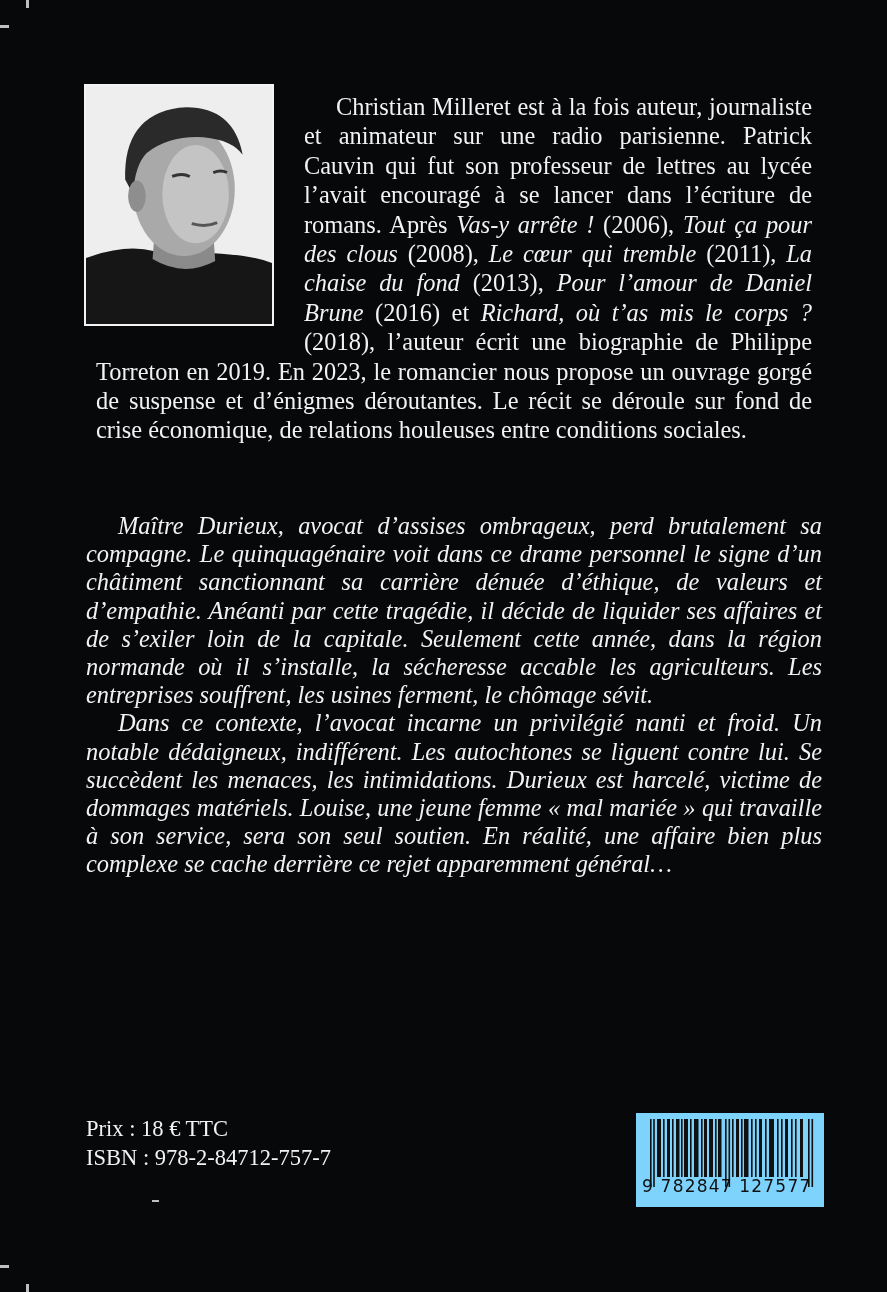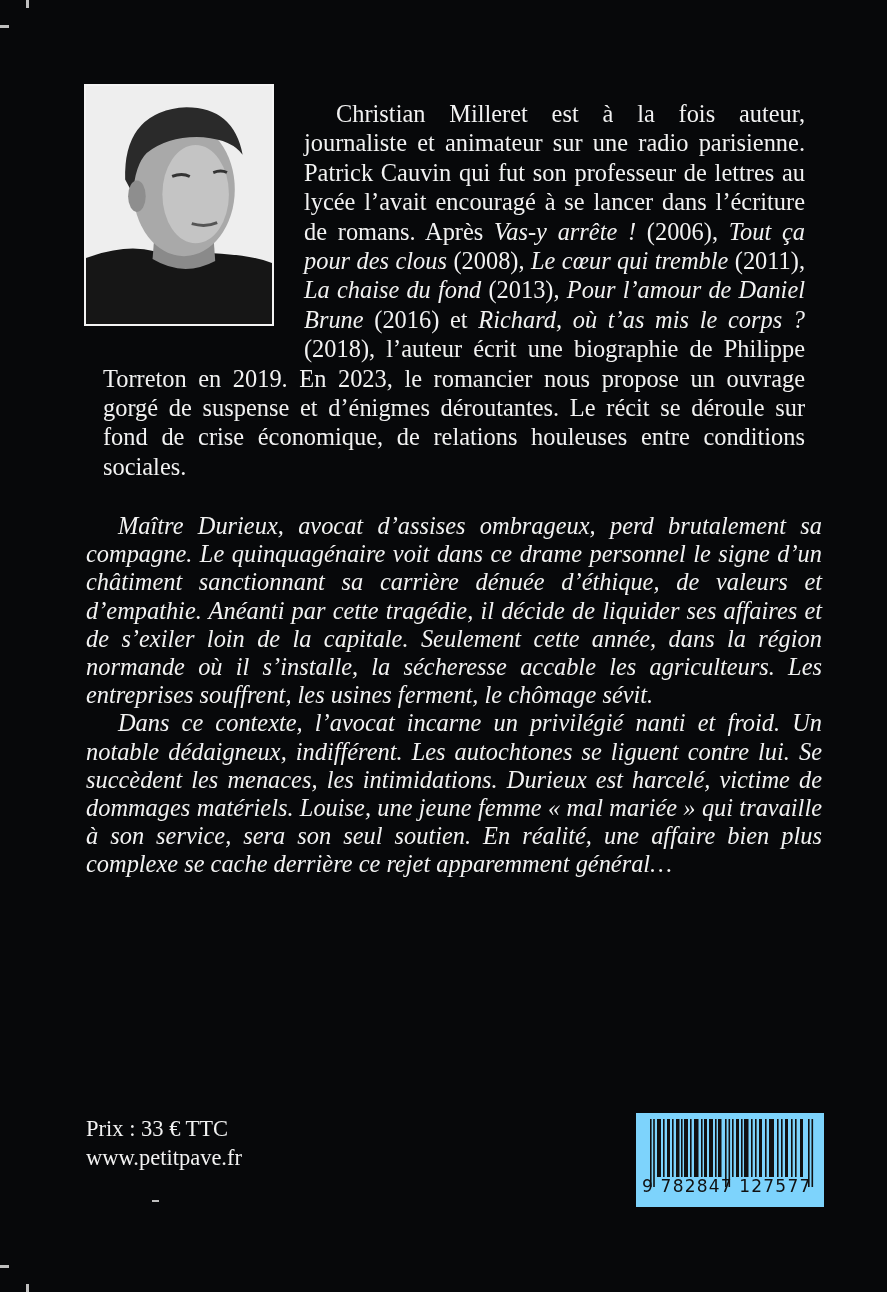--- a/index.html
+++ b/index.html
@@ -22,21 +22,21 @@
   }
   .photo svg { display: block; width: 100%; height: 100%; }
 
   .bio {
     position: absolute; left: 86px; top: 82px; width: 736px;
     font-family: "Liberation Serif", serif;
     font-size: 24.4px; line-height: 29.4px;
     text-align: justify; color: #f2f2f2;
   }
   .bio .float-spacer { float: left; width: 218px; height: 262px; }
-  .bio p { margin: 17px; text-indent: 32px; }
+  .bio p { margin: 10px; text-indent: 32px; }
   .bio i { font-style: italic; }
 
   .synopsis {
     position: absolute; left: 86px; top: 512px; width: 736px;
     font-family: "Liberation Serif", serif;
     font-size: 24.4px; line-height: 28.2px;
     text-align: justify; color: #f2f2f2;
   }
   .synopsis p { margin: 0; text-indent: 32px; font-style: italic; }
 
@@ -92,22 +92,22 @@
   <div class="float-spacer"></div>
   <p><span>Christian Milleret est à la fois auteur, journaliste et animateur sur une radio parisienne. Patrick Cauvin qui fut son professeur de lettres au lycée l’avait encouragé à se lancer dans l’écriture de romans. Après </span><i>Vas-y arrête !</i><span> (2006), </span><i>Tout ça pour des clous</i><span> (2008), </span><i>Le cœur qui tremble</i><span> (2011), </span><i>La chaise du fond</i><span> (2013), </span><i>Pour l’amour de Daniel Brune</i><span> (2016) et </span><i>Richard, où t’as mis le corps ?</i><span> (2018), l’auteur écrit une biographie de Philippe Torreton en 2019. En 2023, le romancier nous propose un ouvrage gorgé de suspense et d’énigmes déroutantes. Le récit se déroule sur fond de crise économique, de relations houleuses entre conditions sociales.</span></p>
 </div>
 
 <div class="synopsis">
   <p>Maître Durieux, avocat d’assises ombrageux, perd brutalement sa compagne. Le quinquagénaire voit dans ce drame personnel le signe d’un châtiment sanctionnant sa carrière dénuée d’éthique, de valeurs et d’empathie. Anéanti par cette tragédie, il décide de liquider ses affaires et de s’exiler loin de la capitale. Seulement cette année, dans la région normande où il s’installe, la sécheresse accable les agriculteurs. Les entreprises souffrent, les usines ferment, le chômage sévit.</p>
   <p>Dans ce contexte, l’avocat incarne un privilégié nanti et froid. Un notable dédaigneux, indifférent. Les autochtones se liguent contre lui. Se succèdent les menaces, les intimidations. Durieux est harcelé, victime de dommages matériels. Louise, une jeune femme « mal mariée » qui travaille à son service, sera son seul soutien. En réalité, une affaire bien plus complexe se cache derrière ce rejet apparemment général…</p>
 </div>
 
 <div class="info">
-  <div>Prix : 33 € TTC</div>
-  <div>www.petitpave.fr</div>
+  <div>Prix : 18 € TTC</div>
+  <div>ISBN : 978-2-84712-757-7</div>
 </div>
 
 <div class="barcode">
   <svg class="bars" viewBox="0 0 165 68" preserveAspectRatio="none">
     <g fill="#111">
       <rect x="0" y="0" width="1.6" height="68"></rect>
       <rect x="3.2" y="0" width="1.6" height="68"></rect>
       <rect x="7" y="0" width="4" height="58"></rect>
       <rect x="13" y="0" width="1.6" height="58"></rect>
       <rect x="17" y="0" width="3" height="58"></rect>

